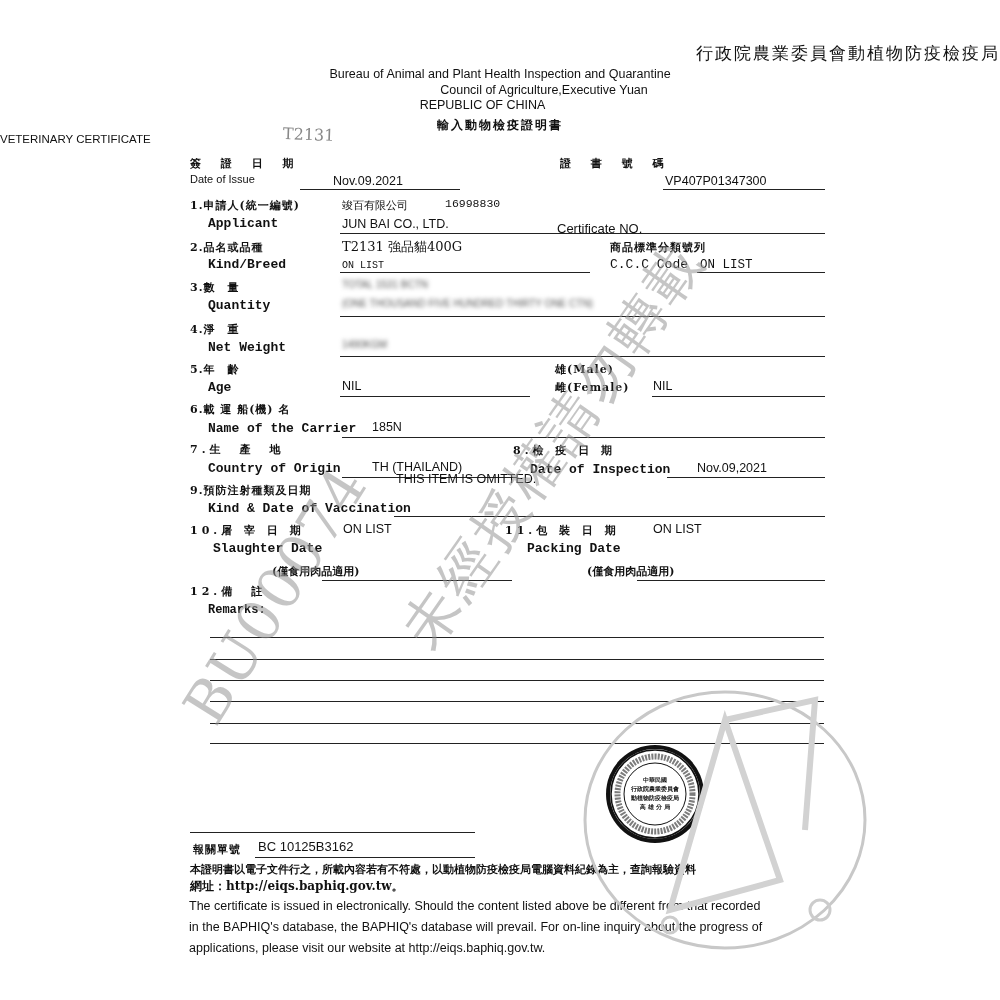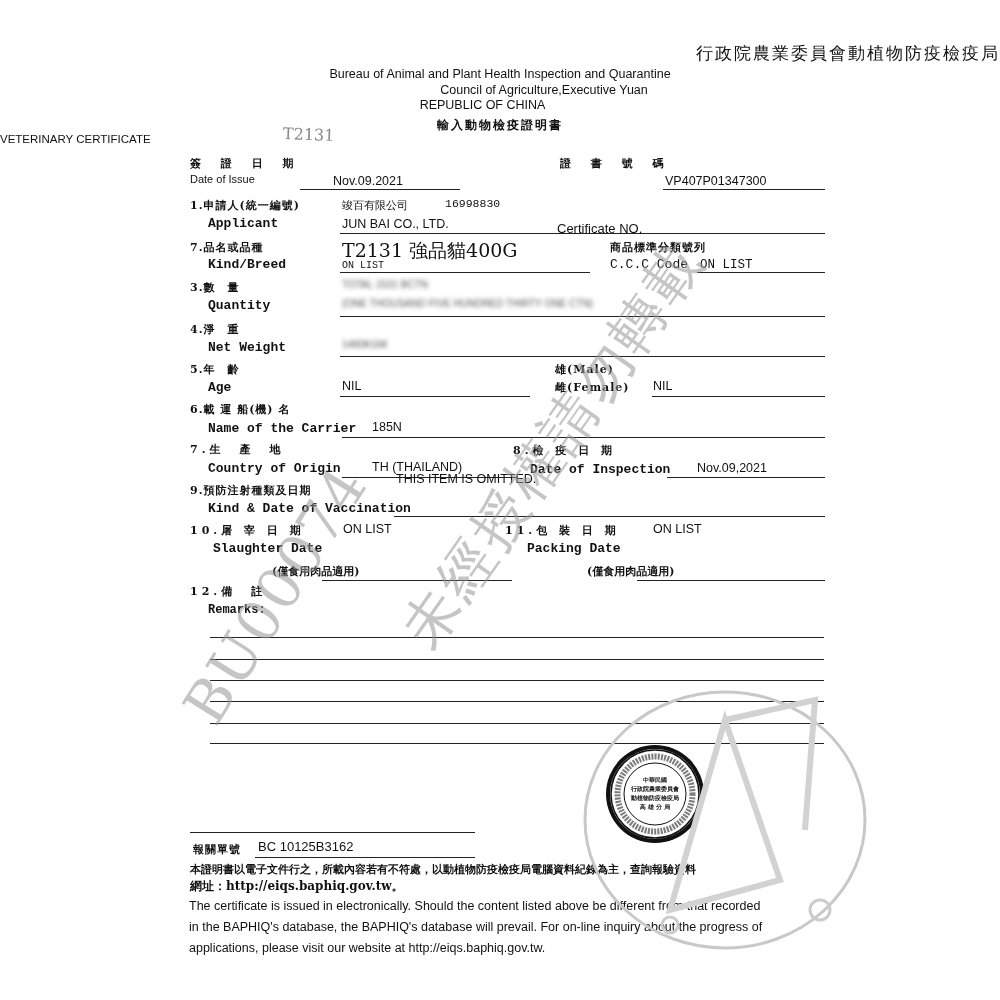--- a/index.html
+++ b/index.html
@@ -46,23 +46,23 @@
 <div>
   <div class="abs lbl-zh" style="left:190px;top:198px;">1.申請人(統一編號)</div>
   <div class="abs lbl-en" style="left:208px;top:216px;">Applicant</div>
   <div class="abs serif" style="left:342px;top:198px;font-size:11px;">竣百有限公司</div>
   <div class="abs val-mono" style="left:445px;top:197px;font-size:11.5px;">16998830</div>
   <div class="abs val" style="left:342px;top:217px;">JUN BAI CO., LTD.</div>
   <div class="line" style="left:340px;width:485px;top:233px;"></div>
 </div>
 
 <div>
-  <div class="abs lbl-zh" style="left:190px;top:240px;">7.品名或品種</div>
+  <div class="abs lbl-zh" style="left:190px;top:240px;">2.品名或品種</div>
   <div class="abs lbl-en" style="left:208px;top:257px;">Kind/Breed</div>
-  <div class="abs serif" style="left:342px;top:238px;font-size:19px;">T2131 強品貓400G</div>
+  <div class="abs serif" style="left:342px;top:238px;font-size:13px;">T2131 強品貓400G</div>
   <div class="abs val-mono" style="left:342px;top:260px;font-size:10px;">ON LIST</div>
   <div class="line" style="left:340px;width:250px;top:272px;"></div>
   <div class="abs lbl-zh" style="left:610px;top:240px;">商品標準分類號列</div>
   <div class="abs lbl-en" style="left:610px;top:257px;font-weight:normal;">C.C.C Code</div>
   <div class="abs val-mono" style="left:700px;top:258px;">ON LIST</div>
   <div class="line" style="left:697px;width:128px;top:272px;"></div>
 </div>
 
 <div>
   <div class="abs lbl-zh" style="left:190px;top:280px;">3.數　量</div>

